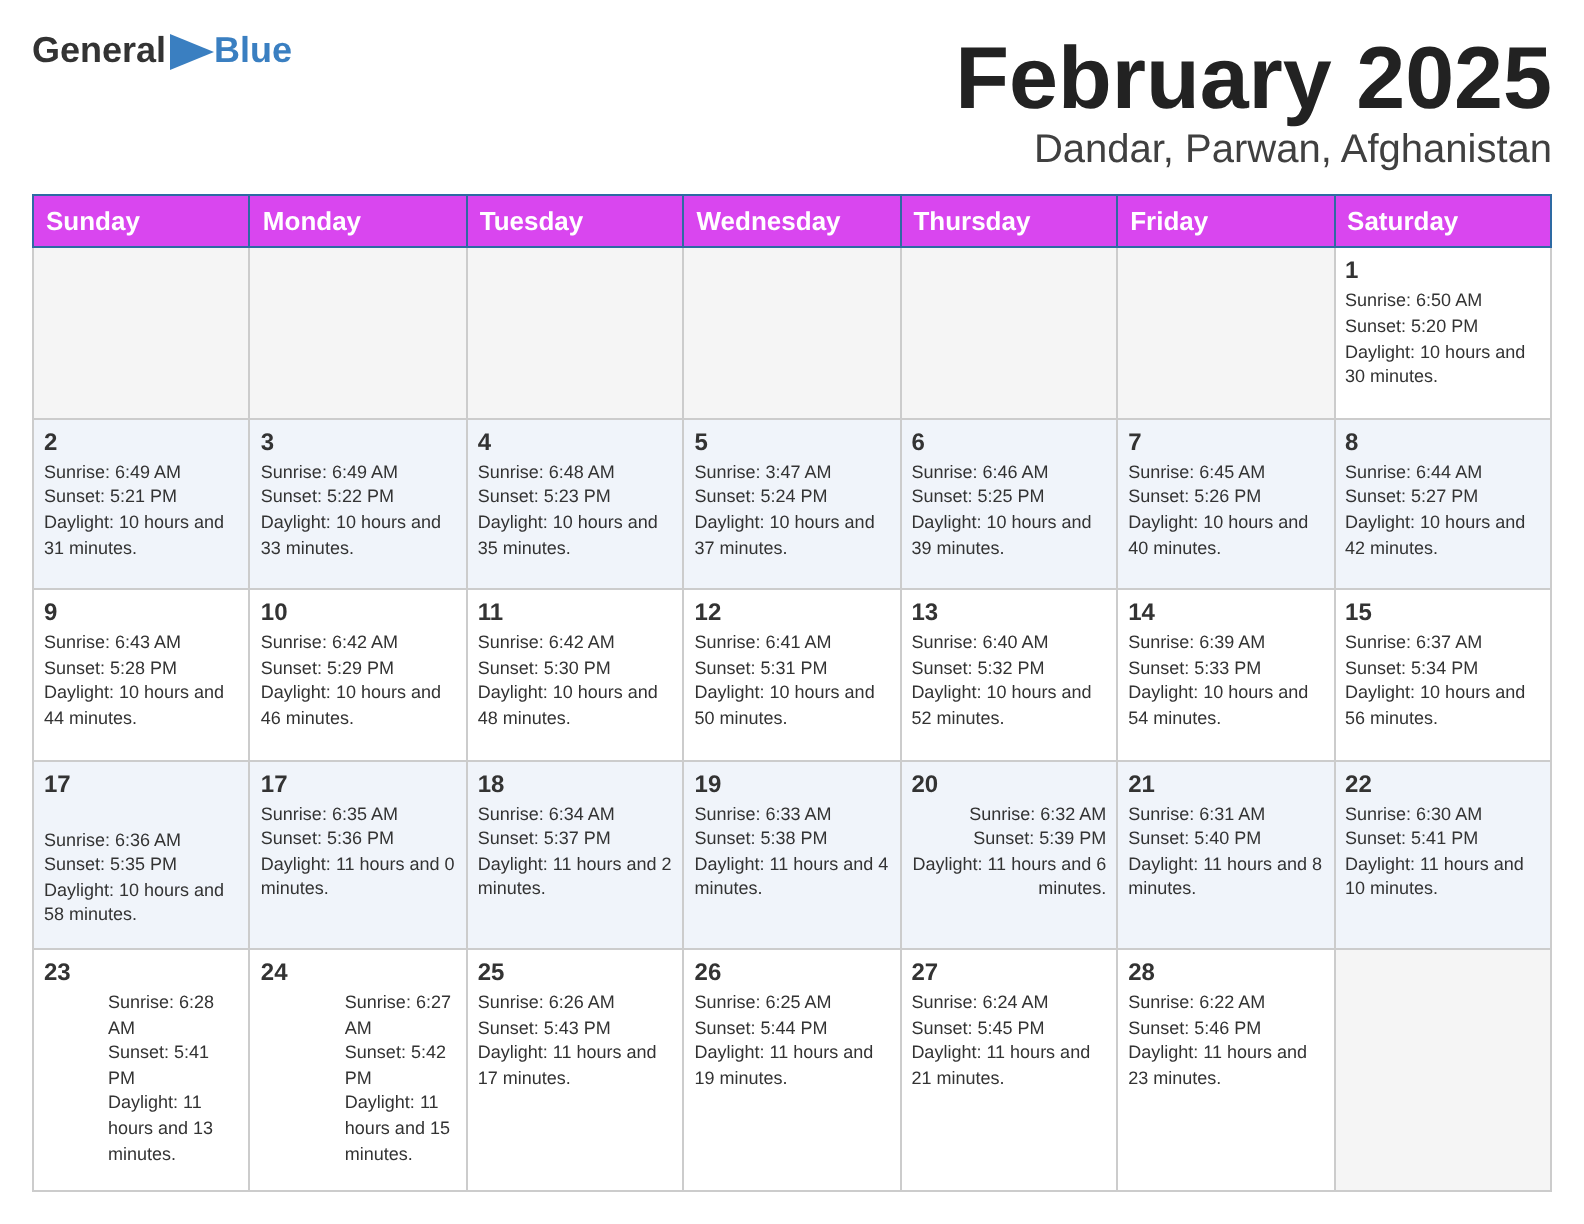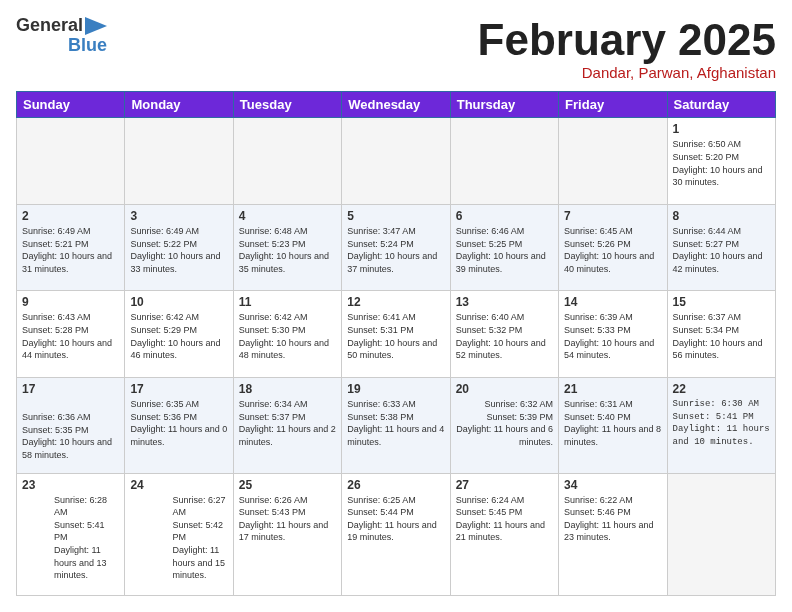--- a/index.html
+++ b/index.html
@@ -38,32 +38,32 @@
     .title-block {
       text-align: right;
     }
     .month-title {
       font-size: 44px;
       font-weight: bold;
       color: #222;
       line-height: 1.1;
     }
     .location-title {
-      font-size: 15px;
-      color: #b91c1c;
+      font-size: 20px;
+      color: #404040;
     }
     .calendar {
       flex: 1;
       border: 1px solid #ccc;
       border-collapse: collapse;
       width: 100%;
       table-layout: fixed;
     }
     .calendar th {
-      background: #6d28d9;
+      background: #d946ef;
       color: #fff;
       text-align: left;
       padding: 5px 6px;
       font-size: 13px;
       font-weight: bold;
       border: 1px solid #2e6aa3;
       margin-top: 21px;
     }
     .calendar td {
       vertical-align: top;
@@ -91,21 +91,21 @@
     .alt-row td {
       background: #f0f4fa;
     }
   </style>
 </head>
 <body>
 
 <div class="page">
   <div class="header">
     <div class="logo">
-      <div style="display:flex;flex-direction:column;align-items:flex-end;line-height:1.1;">
+      <div style="display:flex;flex-direction:row;align-items:flex-end;line-height:1.1;">
         <span style="display:flex;align-items:center;gap:2px;">
           <span class="logo-text logo-general">General</span>
           <svg width="22" height="18" viewBox="0 0 22 18">
             <polygon points="0,0 22,9 0,18" fill="#3a7fc1"></polygon>
           </svg>
         </span>
         <span class="logo-text logo-blue">Blue</span>
       </div>
     </div>
     <div class="title-block">
@@ -261,21 +261,21 @@
 Daylight: 11 hours and 6 minutes.</div>
           </td>
           <td>
             <span class="day-num">21</span>
             <div class="day-info" style="white-space: pre-line;">Sunrise: 6:31 AM
 Sunset: 5:40 PM
 Daylight: 11 hours and 8 minutes.</div>
           </td>
           <td>
             <span class="day-num">22</span>
-            <div class="day-info" style="white-space: pre-line; font-family: Liberation Mono, monospace;">Sunrise: 6:30 AM
+            <div class="day-info" style="white-space: pre-line;">Sunrise: 6:30 AM
 Sunset: 5:41 PM
 Daylight: 11 hours and 10 minutes.</div>
           </td>
         </tr>
         <tr>
           <td>
             <span class="day-num">23</span>
             <div class="day-info" style="white-space: pre-line; margin-left: 32px;">Sunrise: 6:28 AM
 Sunset: 5:41 PM
 Daylight: 11 hours and 13 minutes.</div>
@@ -298,21 +298,21 @@
 Sunset: 5:44 PM
 Daylight: 11 hours and 19 minutes.</div>
           </td>
           <td>
             <span class="day-num">27</span>
             <div class="day-info" style="white-space: pre-line;">Sunrise: 6:24 AM
 Sunset: 5:45 PM
 Daylight: 11 hours and 21 minutes.</div>
           </td>
           <td>
-            <span class="day-num">34</span>
+            <span class="day-num">28</span>
             <div class="day-info" style="white-space: pre-line;">Sunrise: 6:22 AM
 Sunset: 5:46 PM
 Daylight: 11 hours and 23 minutes.</div>
           </td>
           <td class="empty"></td>
         </tr>
       </tbody>
   </table>
 </div>
 

